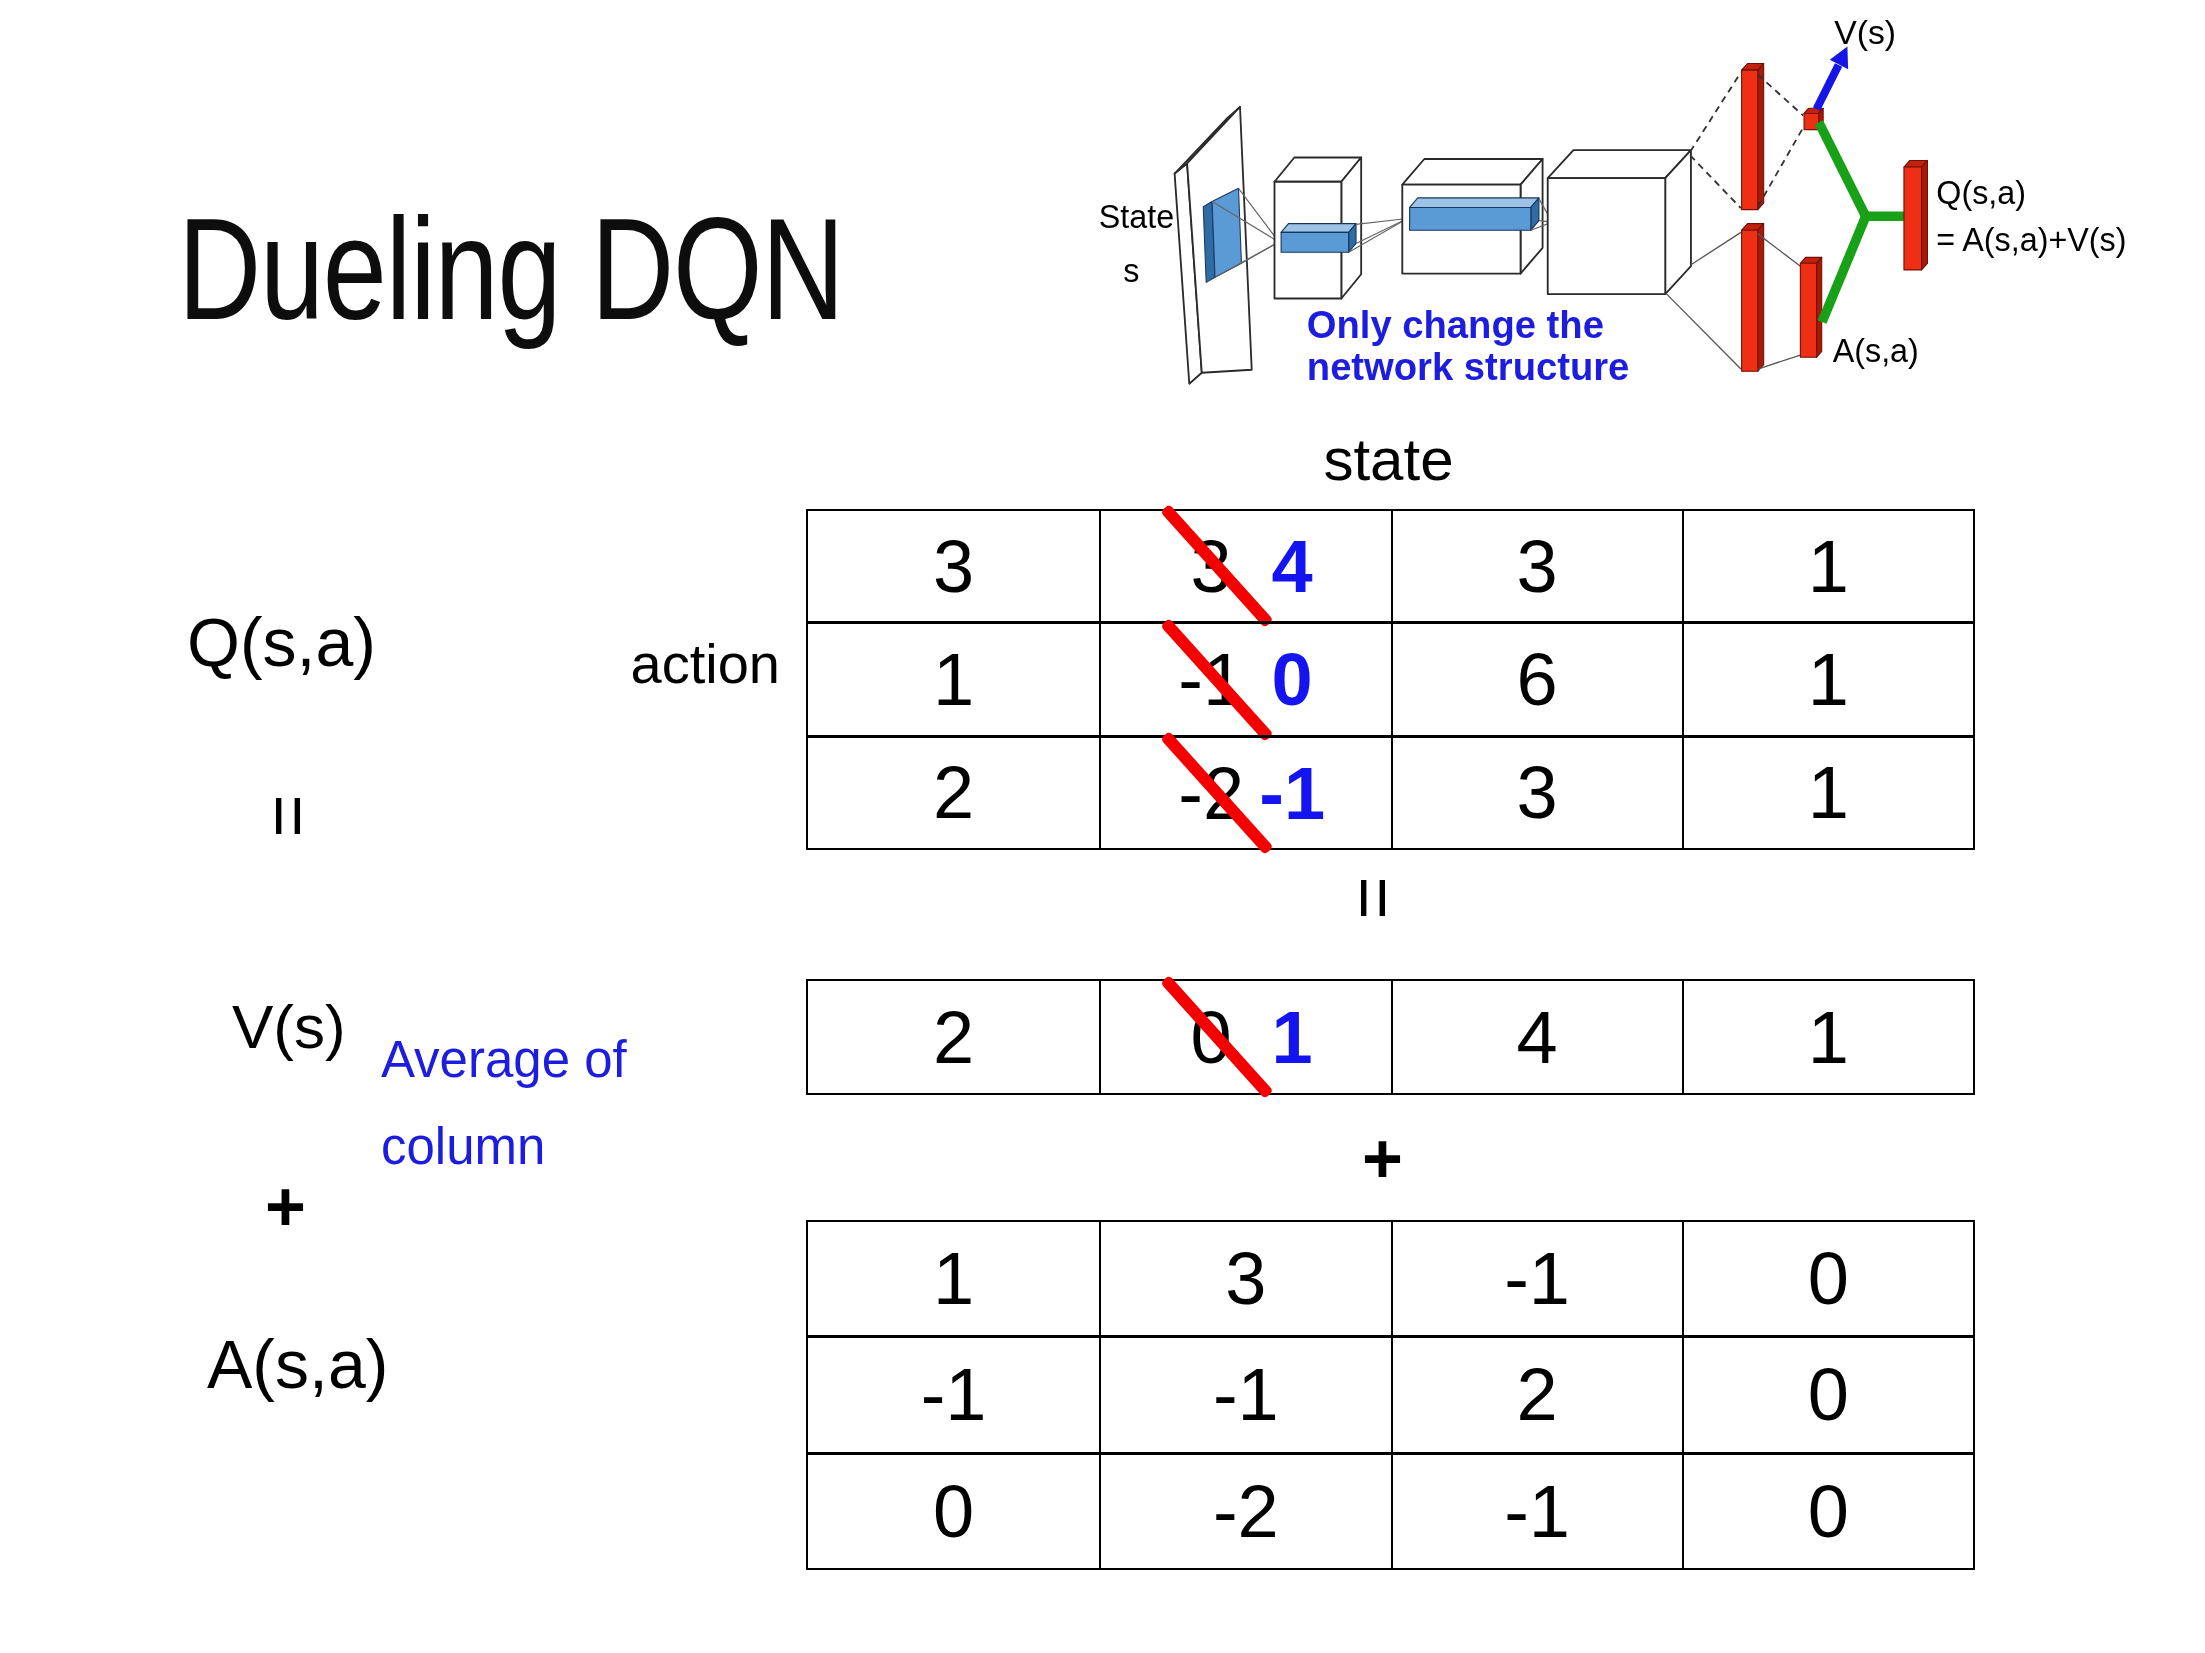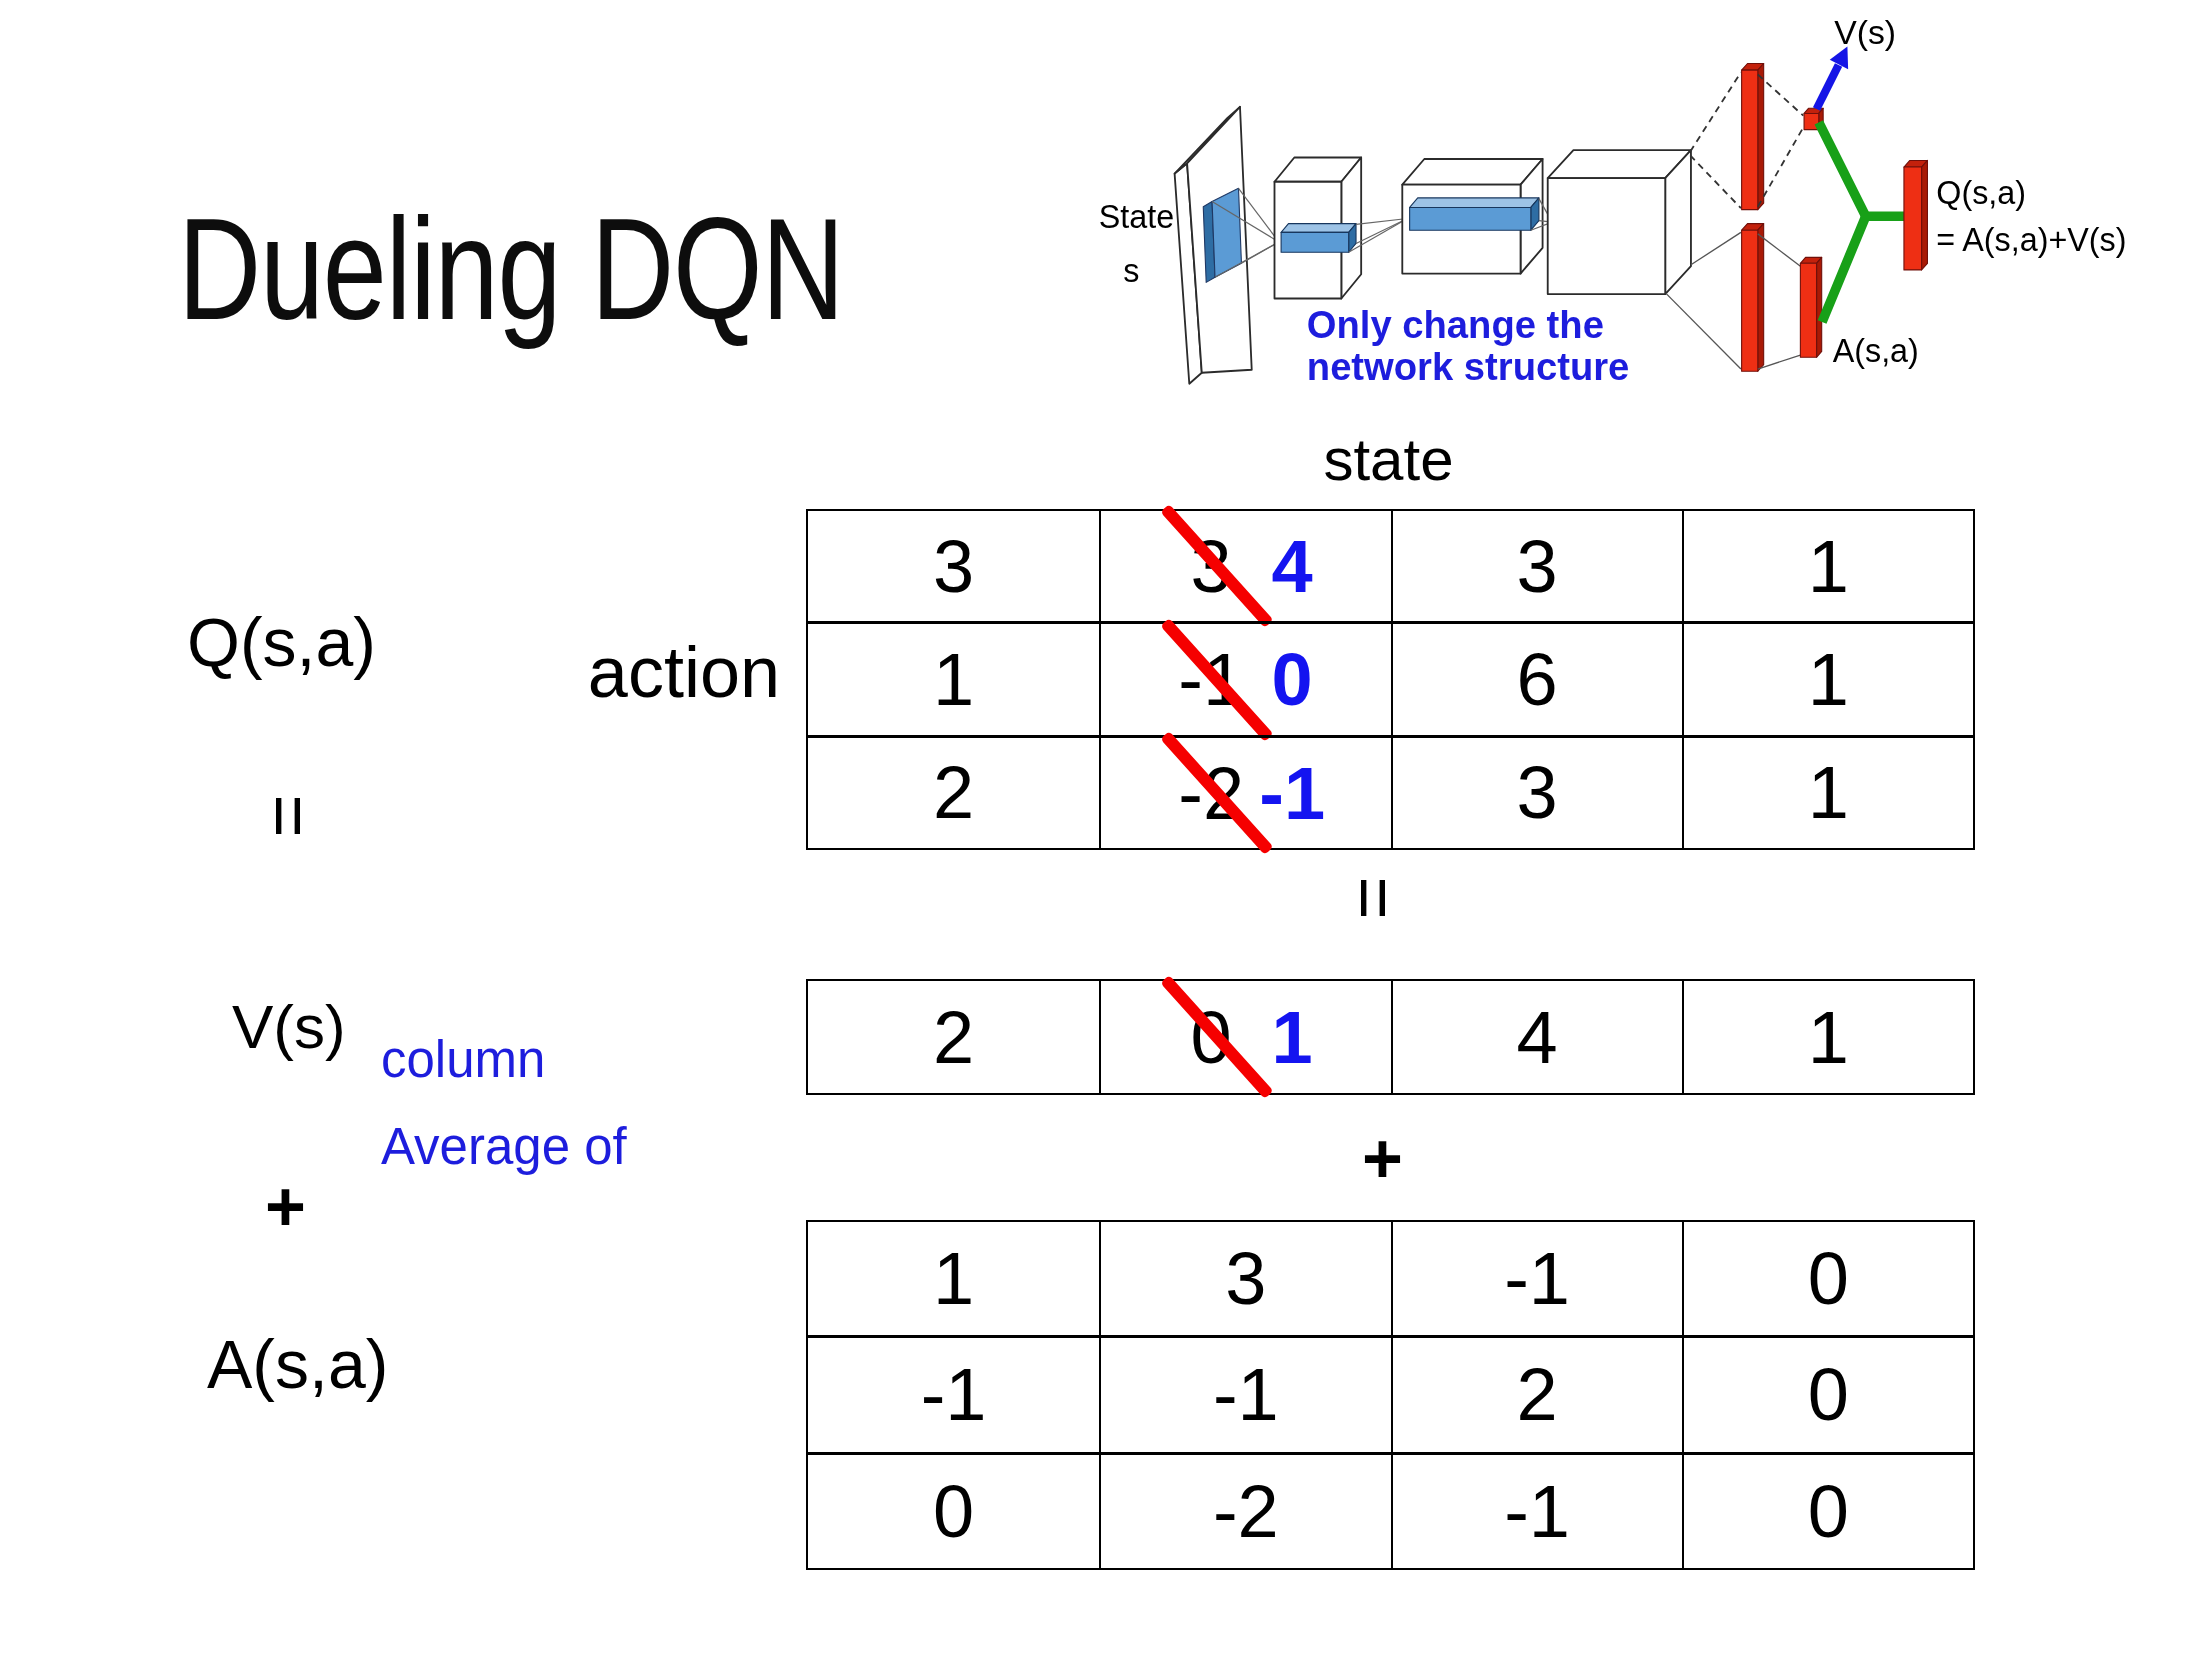--- a/index.html
+++ b/index.html
@@ -8,21 +8,21 @@
 
   .abs{position:absolute;}
 
   
   #title{left:178px;top:187px;font-size:144px;font-weight:300;color:#0d0d0d;
          letter-spacing:-1.5px;transform:scaleX(0.80);transform-origin:left top;white-space:nowrap;}
 
   
   .lbl{white-space:nowrap;}
   #state-header{left:806px;top:425px;width:1165px;text-align:center;font-size:60px;}
-  #action-label{left:515px;top:631px;width:265px;text-align:right;font-size:72px;}
+  #action-label{left:515px;top:631px;width:265px;text-align:right;font-size:56px;}
   #q-label{left:187px;top:603px;font-size:68px;}
   #v-label{left:232px;top:991px;font-size:62px;}
   #a-label{left:207px;top:1325px;font-size:68px;}
 
   .op{width:147px;height:110px;line-height:110px;text-align:center;}
   .op span{display:inline-block;}
   #eq-left{left:215px;top:761px;font-size:74px;}
   #eq-left span{transform:rotate(90deg);}
   #eq-center{left:1300px;top:843px;font-size:74px;}
   #eq-center span{transform:rotate(90deg);}
@@ -190,22 +190,22 @@
     <text x="327" y="512" font-size="52" font-weight="600" fill="#1d1ddd">network structure</text>
   </svg>
 
   <div id="state-header" class="abs lbl">state</div>
   <div id="action-label" class="abs lbl">action</div>
   <div id="q-label" class="abs lbl">Q(s,a)</div>
   <div id="eq-left" class="abs op"><span>=</span></div>
   <div id="eq-center" class="abs op"><span>=</span></div>
   <div id="v-label" class="abs lbl">V(s)</div>
   <div id="avg-note" class="abs bluenote">
+    <div>Average of</div>
     <div>column</div>
-    <div>Average of</div>
   </div>
   <div id="plus-left" class="abs op"><span>+</span></div>
   <div id="plus-center" class="abs op"><span>+</span></div>
   <div id="a-label" class="abs lbl">A(s,a)</div>
 
   <div id="q-table" class="abs mtable">
     <div class="cell col0 row0">3</div>
     <div class="cell row0">
       <span class="old">3</span>
       <span class="newv">4</span>

